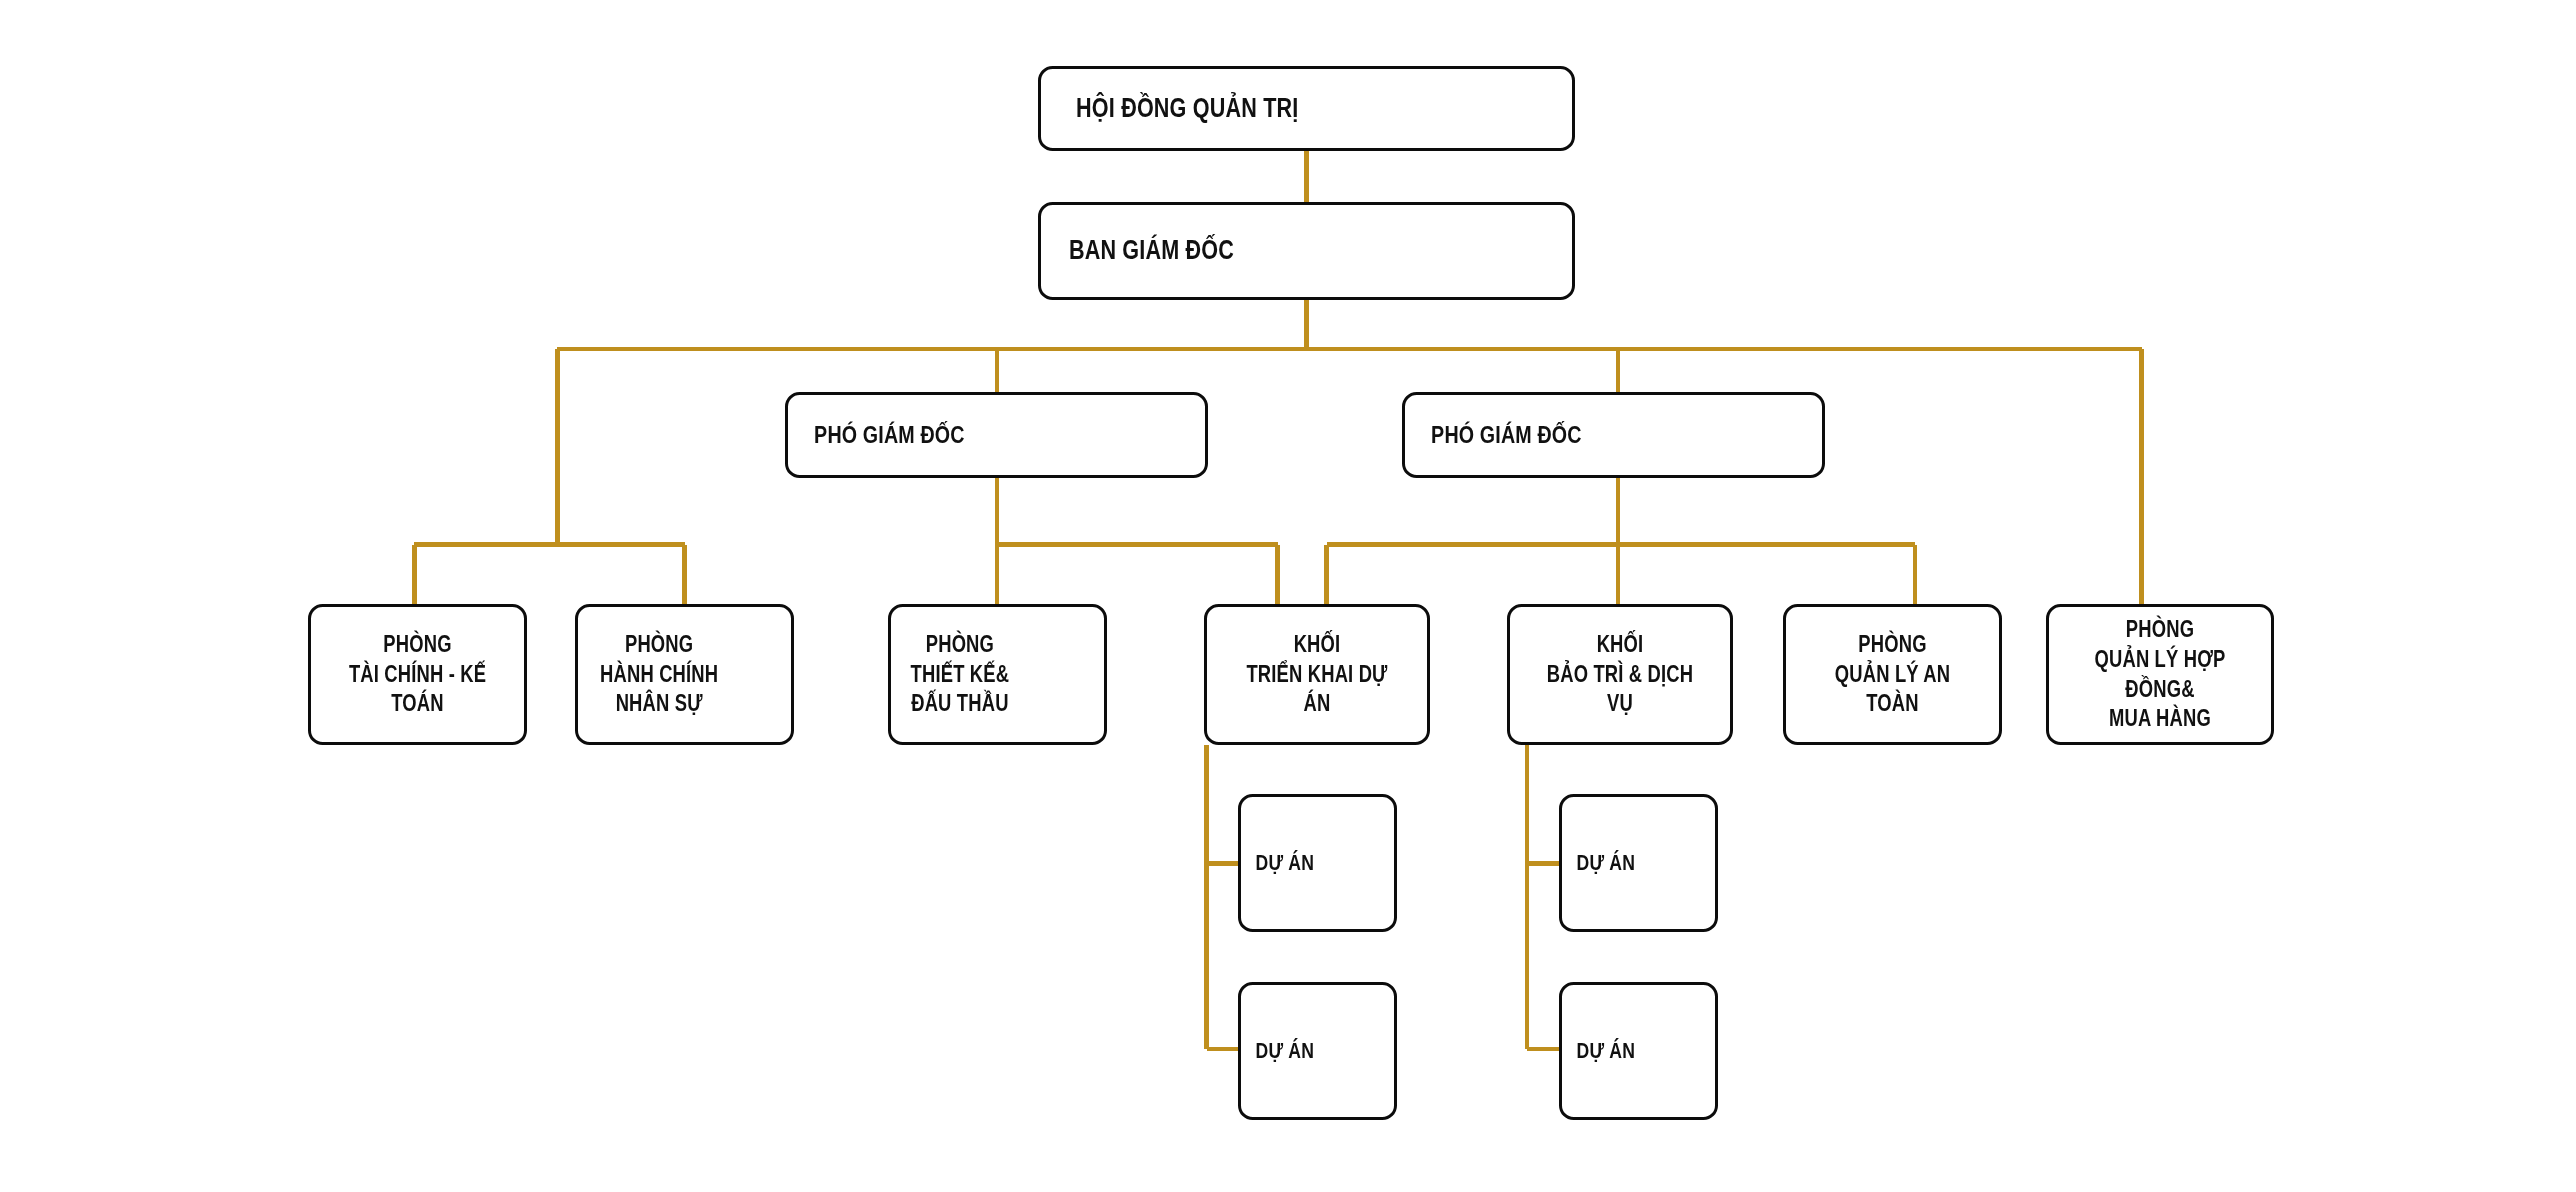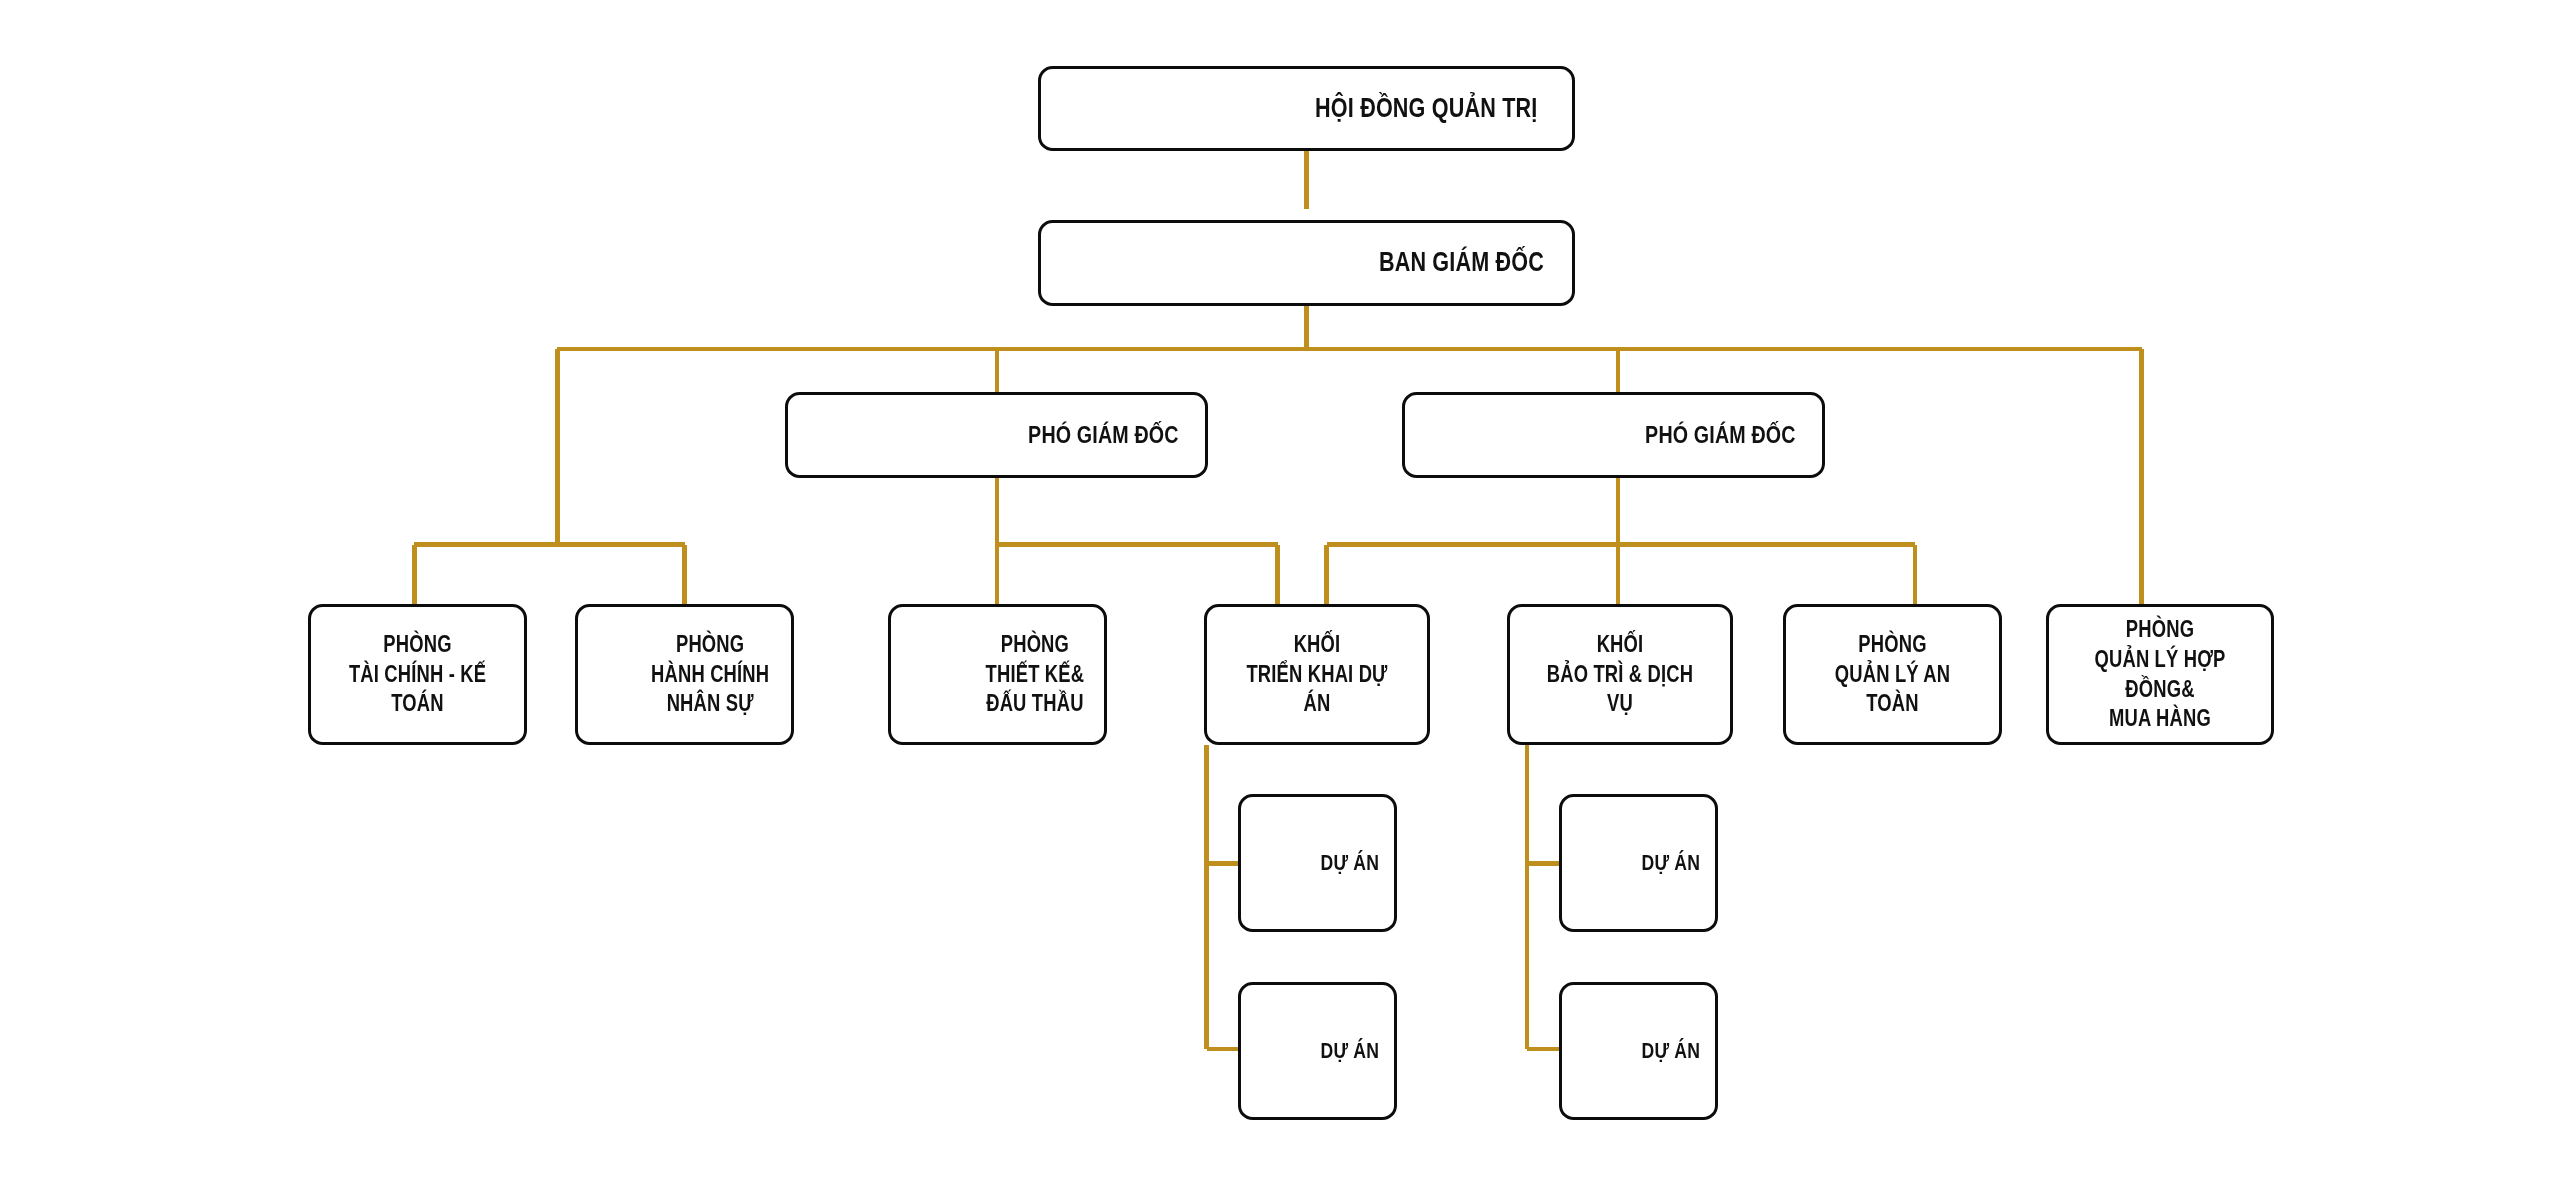--- a/index.html
+++ b/index.html
@@ -26,21 +26,21 @@
     pointer-events: none;
   }
   .node {
     position: absolute;
     box-sizing: border-box;
     background: #ffffff;
     border: 3.6px solid #0c0c0c;
     border-radius: 14.6px;
     display: flex;
     align-items: center;
-    justify-content: flex-end;
+    justify-content: flex-start;
     z-index: 3;
   }
   .node-label {
     font-family: "Liberation Sans", sans-serif;
     font-weight: bold;
     color: #111111;
     text-align: center;
     line-height: 1.30;
     letter-spacing: 0.2px;
     transform: scaleX(0.80);
@@ -96,21 +96,21 @@
       <path d="M 1677 818 L 1677 1152"></path>
       <path d="M 1677 948 L 1712 948"></path>
       <path d="M 1677 1152 L 1712 1152"></path>
     </g>
   </svg>
 
   <div class="node" style="left:1038px; top:66px; width:537px; height:85px;">
     <span class="node-label t-lvl1">HỘI ĐỒNG QUẢN TRỊ</span>
   </div>
 
-  <div class="node" style="left:1038px; top:220px; width:537px; height:86px;padding-left:16px;">
+  <div class="node" style="left:1038px; top:202px; width:537px; height:98px;">
     <span class="node-label t-lvl1">BAN GIÁM ĐỐC</span>
   </div>
 
   <div class="node" style="left:785px; top:392px; width:423px; height:86px;">
     <span class="node-label t-lvl2">PHÓ GIÁM ĐỐC</span>
   </div>
 
   <div class="node" style="left:1402px; top:392px; width:423px; height:86px;">
     <span class="node-label t-lvl2">PHÓ GIÁM ĐỐC</span>
   </div>

